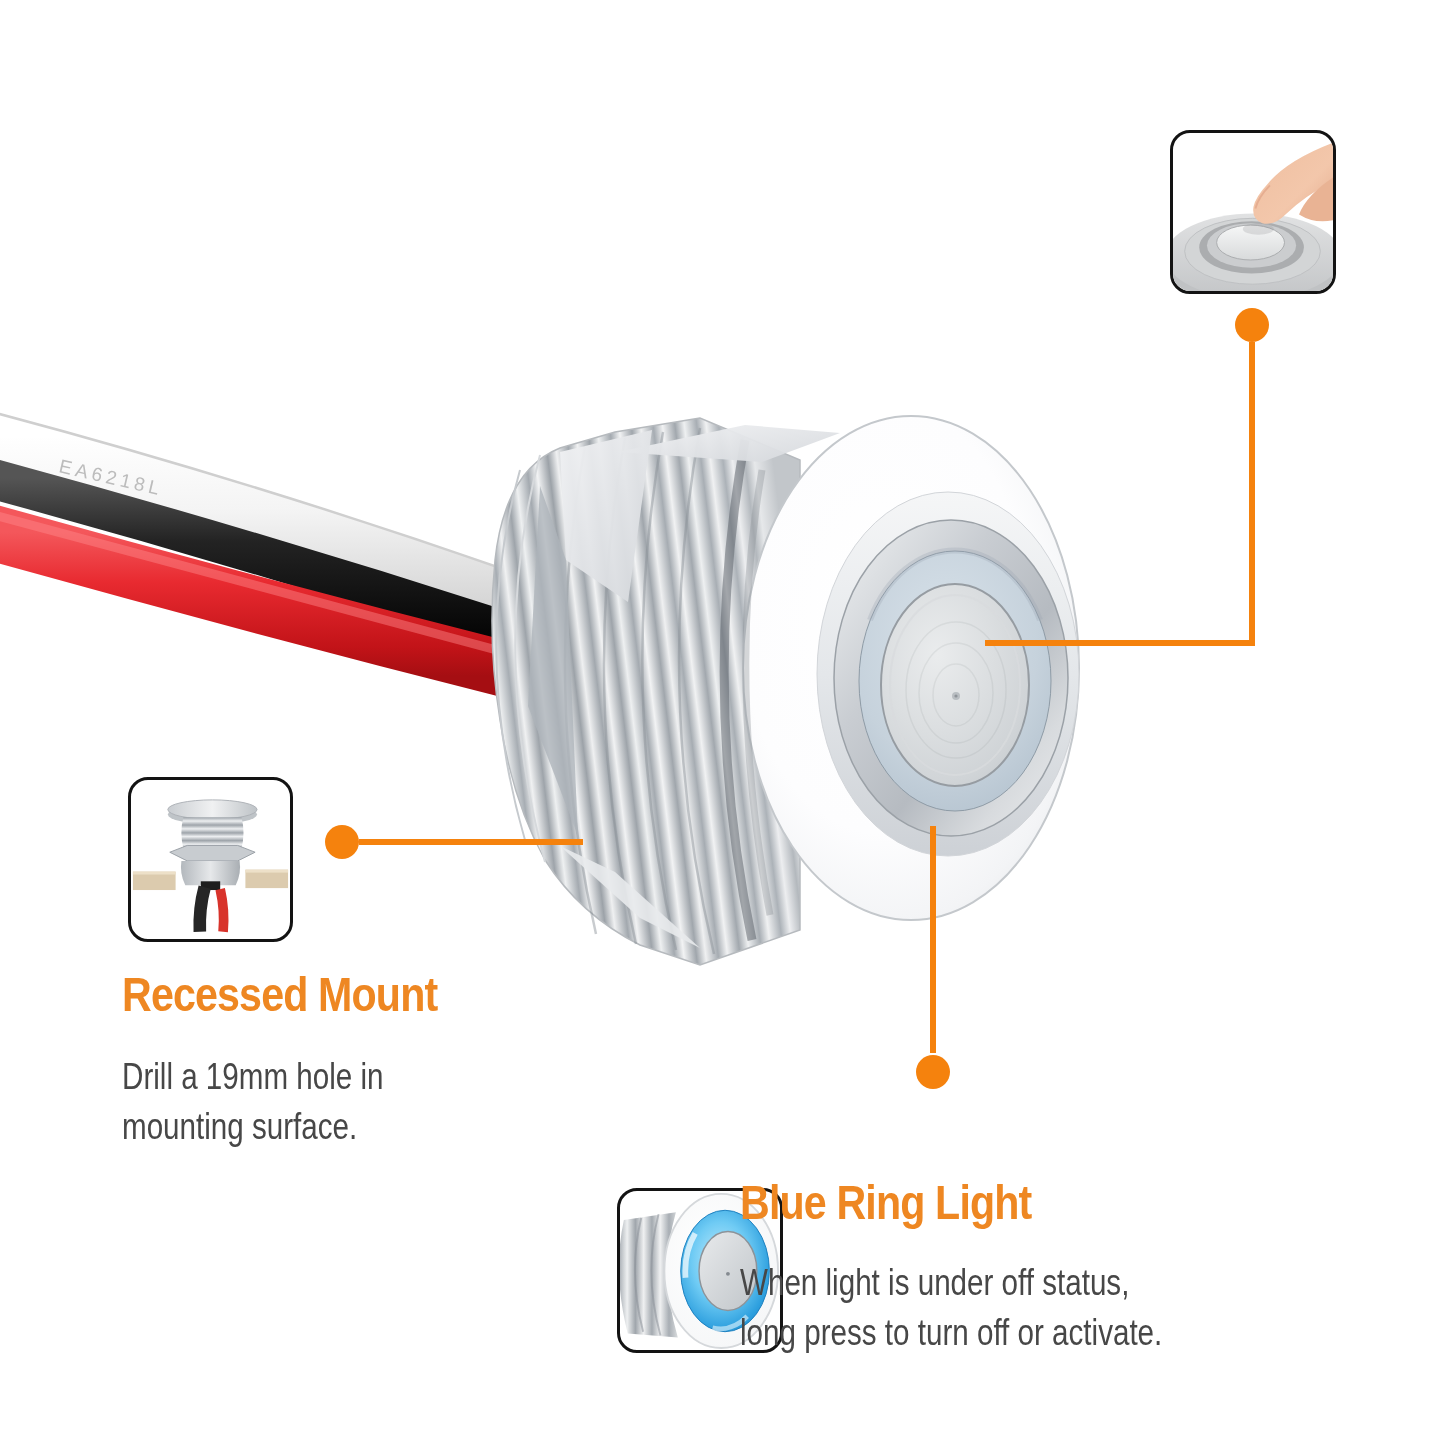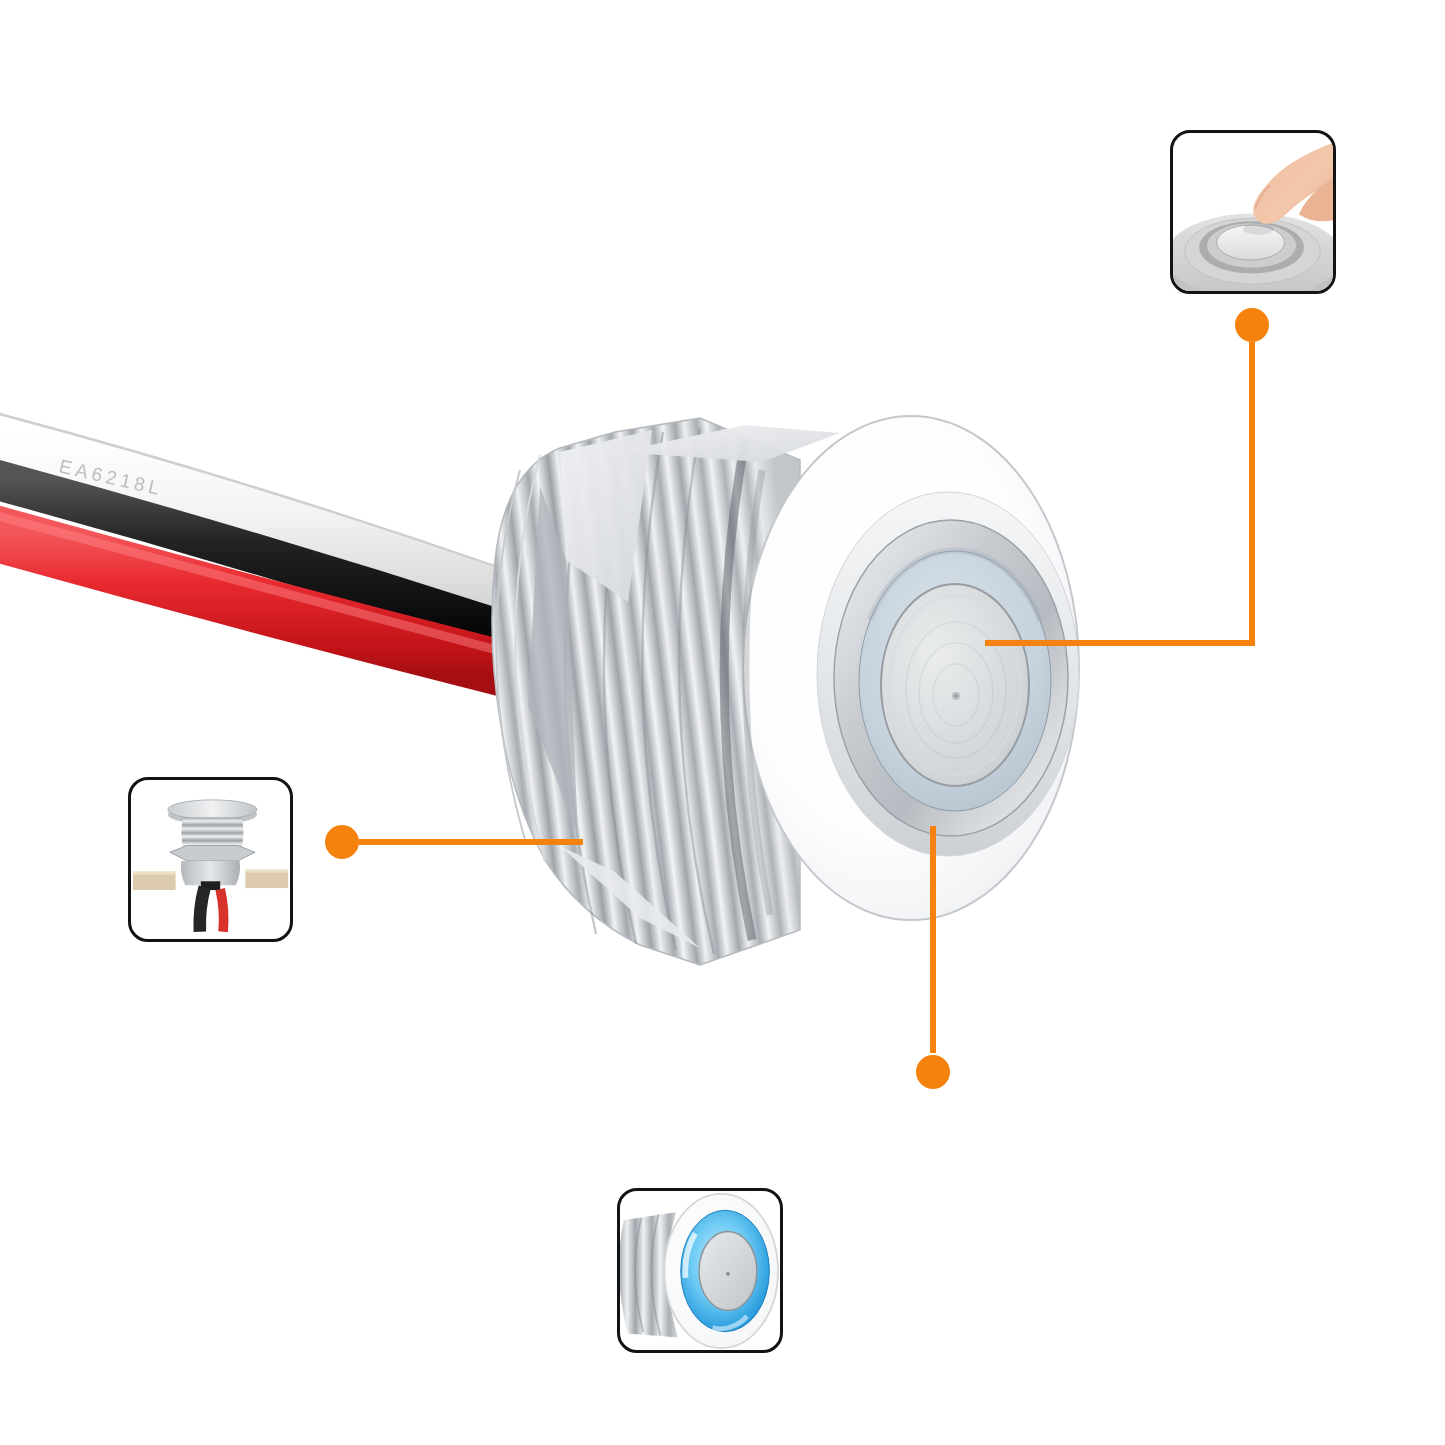--- a/index.html
+++ b/index.html
@@ -289,15 +289,29 @@
       <ellipse cx="105" cy="83" rx="59" ry="80" fill="url(#t3FlangeG)" stroke="#D5D8DB" stroke-width="2"></ellipse>
       <ellipse cx="109" cy="83" rx="46" ry="63" fill="url(#blueBrightG)" stroke="#1C7FBE" stroke-width="1"></ellipse>
       <path d="M 78,44 A 46 63 0 0 0 68,90" stroke="#FFFFFF" stroke-width="6" opacity="0.7" fill="none"></path>
       <path d="M 96,142 A 46 63 0 0 0 132,130" stroke="#E8F7FE" stroke-width="5" opacity="0.6" fill="none"></path>
       <ellipse cx="112" cy="83" rx="30" ry="41" fill="url(#t3FaceG)" stroke="#8D9399" stroke-width="1.5"></ellipse>
       <circle cx="112" cy="86" r="2" fill="#848A90"></circle>
     </svg>
   </div>
 
 
-
+  <div class="callout left-align" id="callout-recessed" style="z-index:4">
+    <h2 class="title">Recessed Mount</h2>
+    <p class="body">
+      <span class="cond">Drill a 19mm hole in</span>
+      <span class="cond">mounting surface.</span>
+    </p>
+  </div>
+
+  <div class="callout left-align" id="callout-blue" style="z-index:4">
+    <h2 class="title">Blue Ring Light</h2>
+    <p class="body">
+      <span class="cond">When light is under off status,</span>
+      <span class="cond">long press to turn off or activate.</span>
+    </p>
+  </div>
 
 </div>
 
 </body></html>

